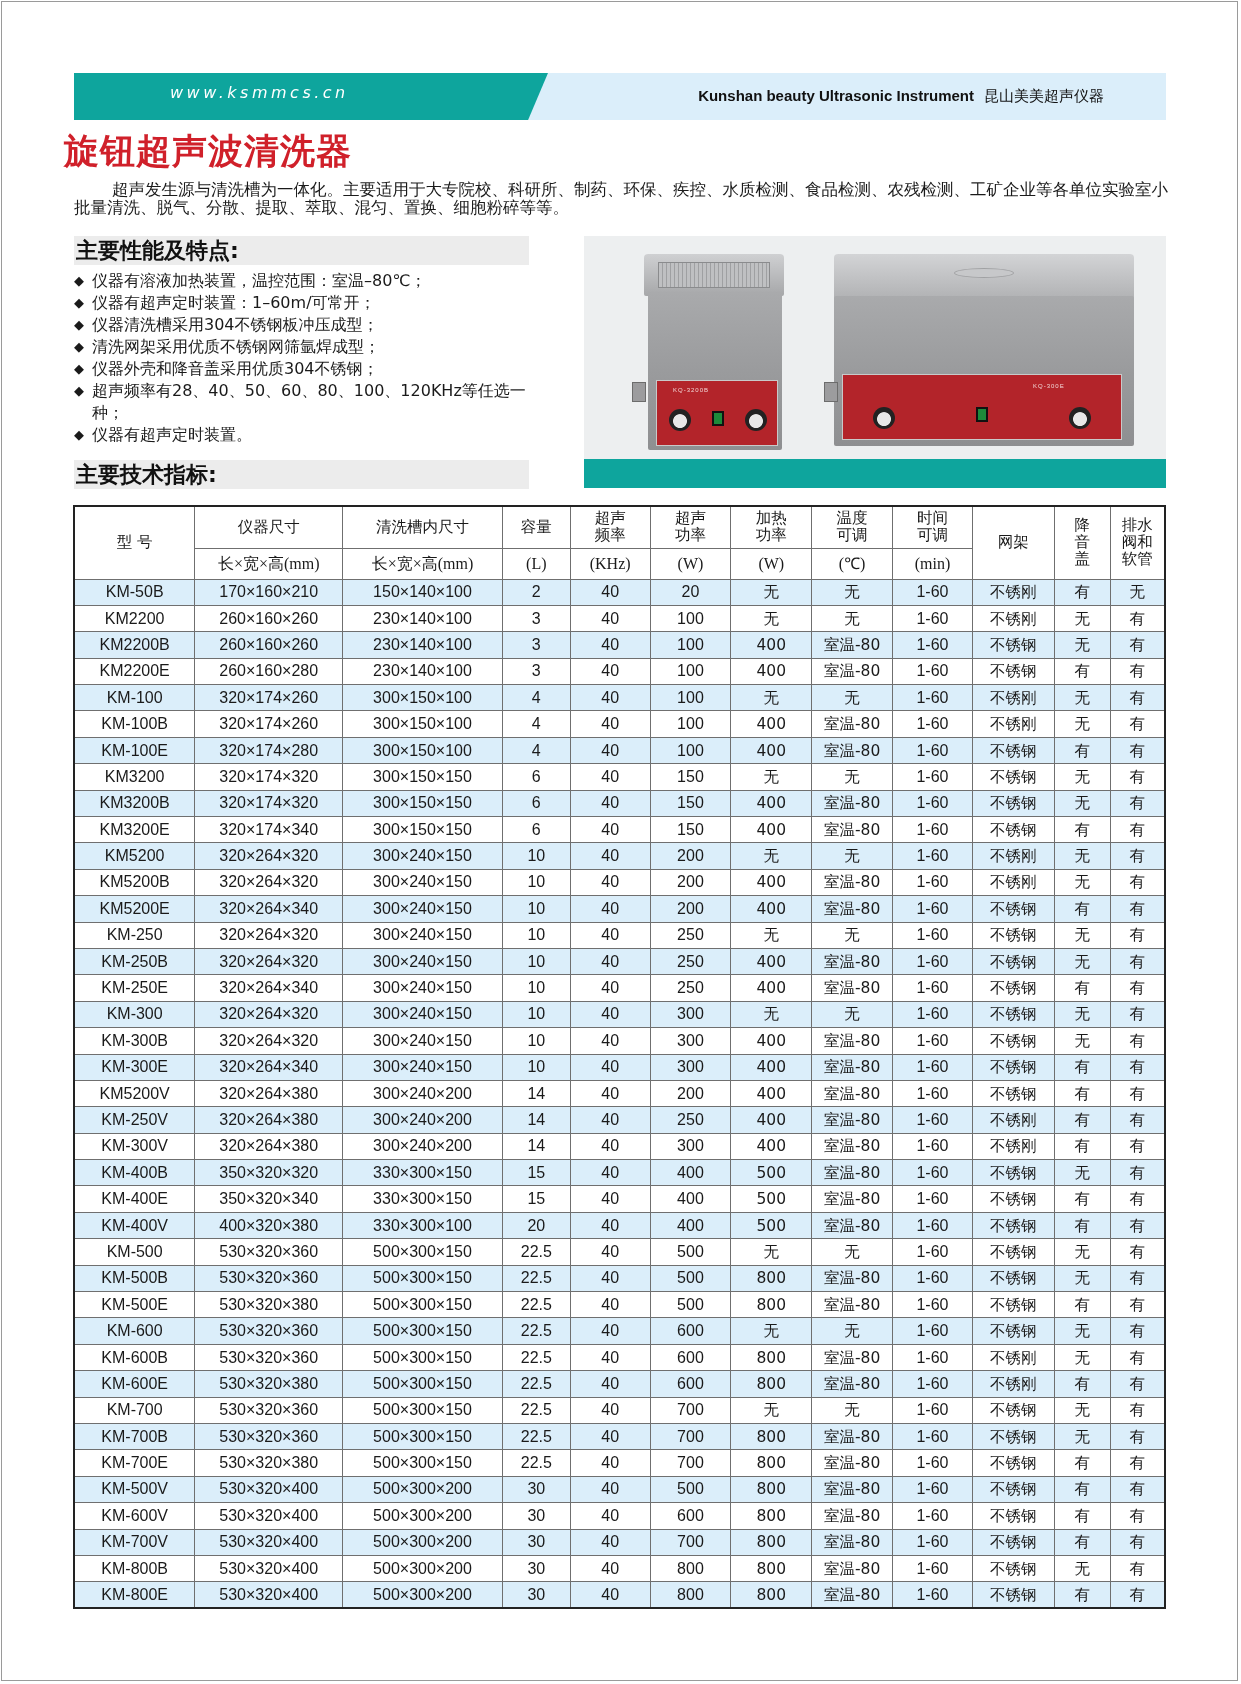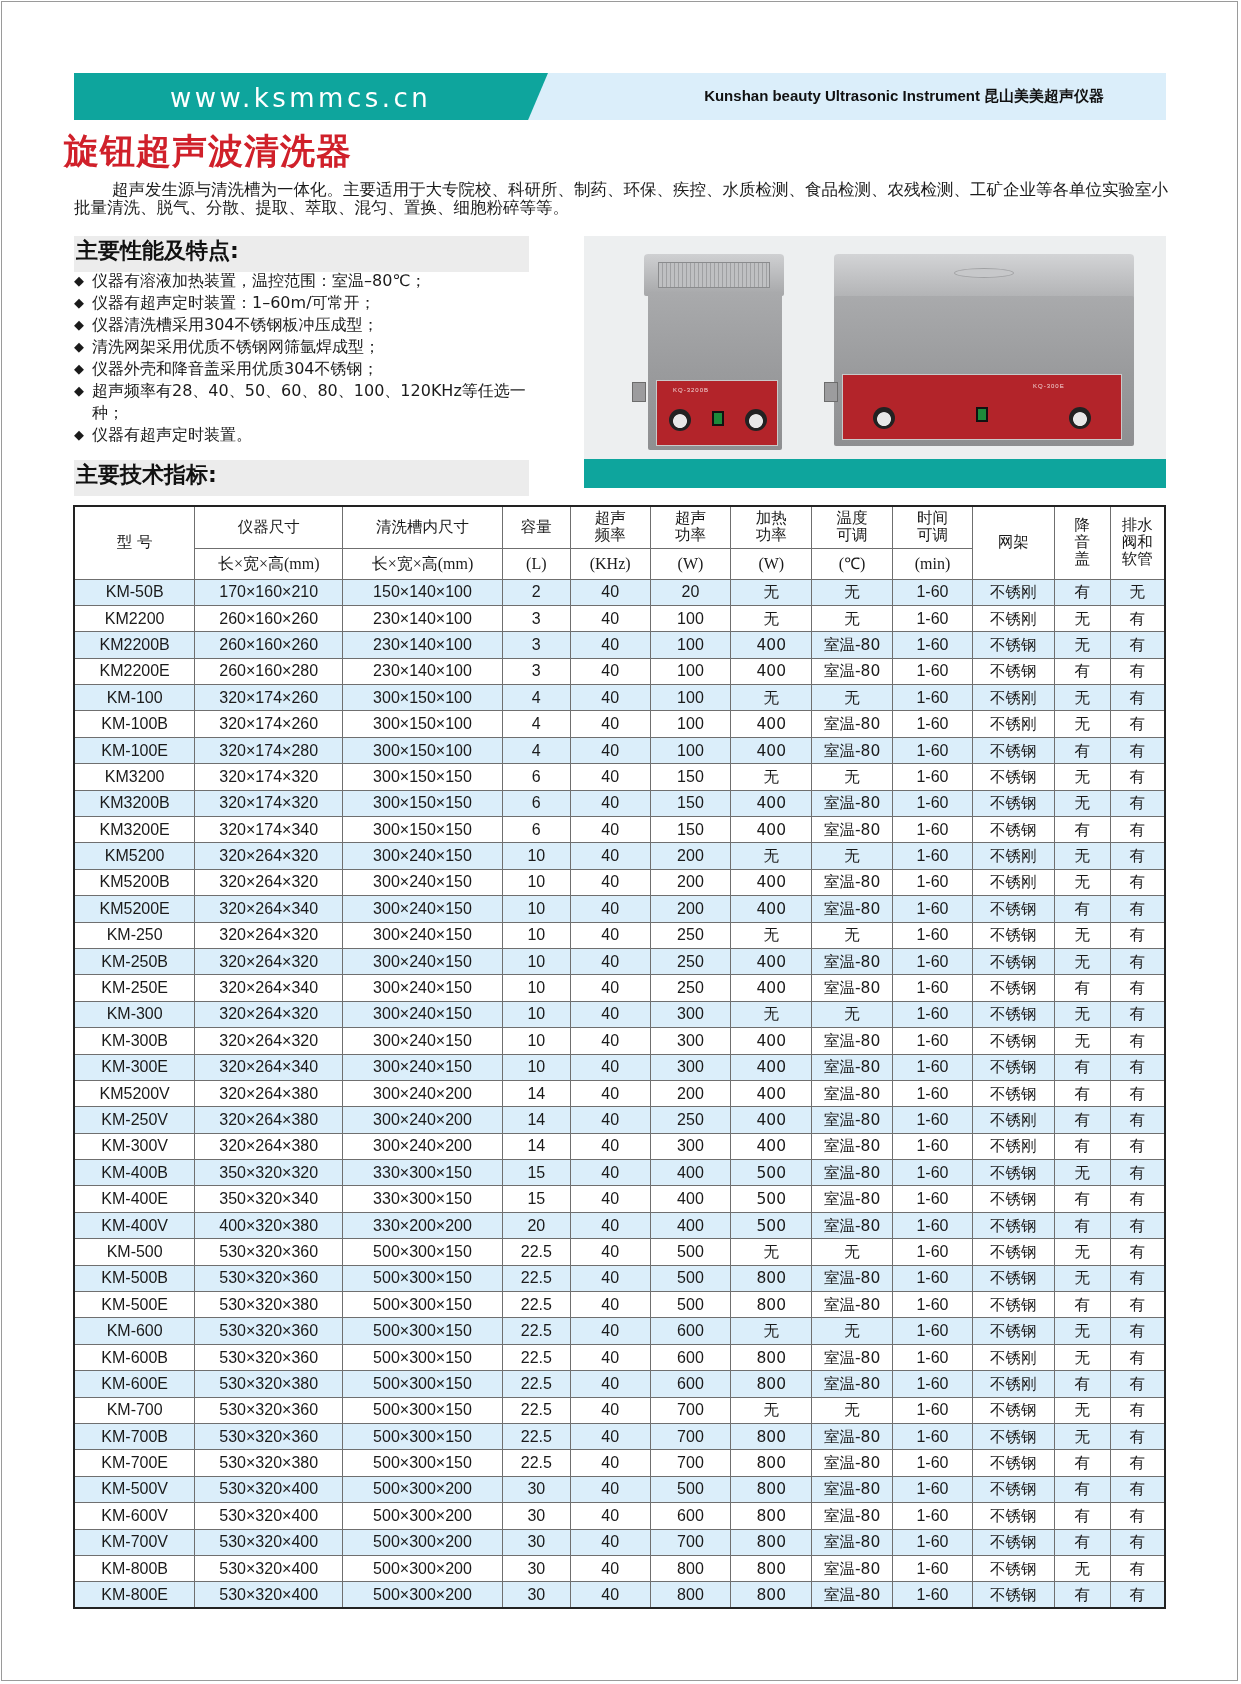--- a/index.html
+++ b/index.html
@@ -3,29 +3,29 @@
 <meta charset="utf-8">
 <style>
   * { box-sizing: border-box; margin: 0; padding: 0; }
   html, body { width: 1241px; height: 1684px; background: #ffffff; overflow: hidden; }
   body { position: relative; font-family: "Liberation Sans", "DejaVu Sans", sans-serif; color: #1a1a1a; }
   .page-border { position: absolute; left: 1px; top: 1px; width: 1237px; height: 1680px; border: 1px solid #9a9a9a; pointer-events: none; }
 
   .banner { position: absolute; left: 74px; top: 73px; width: 1092px; height: 47px; background: #dbeefa; }
   .banner-teal { position: absolute; left: 0; top: 0; height: 47px; width: 474px; background: #0ea59d;
     clip-path: polygon(0 0, 100% 0, 95.8% 100%, 0 100%); }
-  .banner-url { position: absolute; left: 96px; top: 10px; font-size: 26px; letter-spacing: 3.5px; color: #ffffff; font-family: "DejaVu Sans", sans-serif; }
+  .banner-url { position: absolute; left: 96px; top: 10px; font-size: 16px; letter-spacing: 3.5px; color: #ffffff; font-family: "DejaVu Sans", sans-serif; font-style: italic; }
   .banner-company { position: absolute; right: 62px; top: 14px; font-size: 15px; font-weight: bold; color: #111; }
-  .banner-company .cn { font-weight: bold; margin-left: 4px; }
+  .banner-company .cn { font-weight: normal; margin-left: 10px; }
 
   .product-title { position: absolute; left: 64px; top: 128px; font-size: 35px; font-weight: bold; color: #d0202a; font-family: "DejaVu Sans", sans-serif; letter-spacing: 1px; }
 
   .intro { position: absolute; left: 74px; top: 181px; width: 1096px; font-size: 16.5px; line-height: 18px; color: #1a1a1a; font-family: "DejaVu Sans", sans-serif; text-indent: 38px; }
 
-  .section-head { position: absolute; left: 74px; width: 455px; height: 36px; background: #ececec; font-size: 22px; font-weight: bold; color: #111; padding-left: 2px; line-height: 29px; font-family: "DejaVu Sans", sans-serif; }
+  .section-head { position: absolute; left: 74px; width: 455px; height: 29px; background: #ececec; font-size: 22px; font-weight: bold; color: #111; padding-left: 2px; line-height: 29px; font-family: "DejaVu Sans", sans-serif; }
   .sec-features { top: 236px; }
   .sec-specs { top: 460px; }
 
   .features { position: absolute; left: 74px; top: 270px; width: 460px; list-style: none; font-size: 16px; line-height: 22px; font-family: "DejaVu Sans", sans-serif; }
   .features li { position: relative; padding-left: 18px; }
   .features li .bullet { position: absolute; left: 0; top: 0; font-size: 13px; }
 
   .photo { position: absolute; left: 584px; top: 236px; width: 582px; height: 252px; background: #edeff0; overflow: hidden; }
   .photo-bar { position: absolute; left: 0; bottom: 0; width: 100%; height: 29px; background: #0ea59d; }
   .unit { position: absolute; }
@@ -482,21 +482,21 @@
         <td class="cn">500</td>
         <td class="cn">室温-80</td>
         <td>1-60</td>
         <td class="cn">不锈钢</td>
         <td class="cn">有</td>
         <td class="cn">有</td>
       </tr>
       <tr>
         <td>KM-400V</td>
         <td>400×320×380</td>
-        <td>330×200×200</td>
+        <td>330×300×100</td>
         <td>20</td>
         <td>40</td>
         <td>400</td>
         <td class="cn">500</td>
         <td class="cn">室温-80</td>
         <td>1-60</td>
         <td class="cn">不锈钢</td>
         <td class="cn">有</td>
         <td class="cn">有</td>
       </tr>

